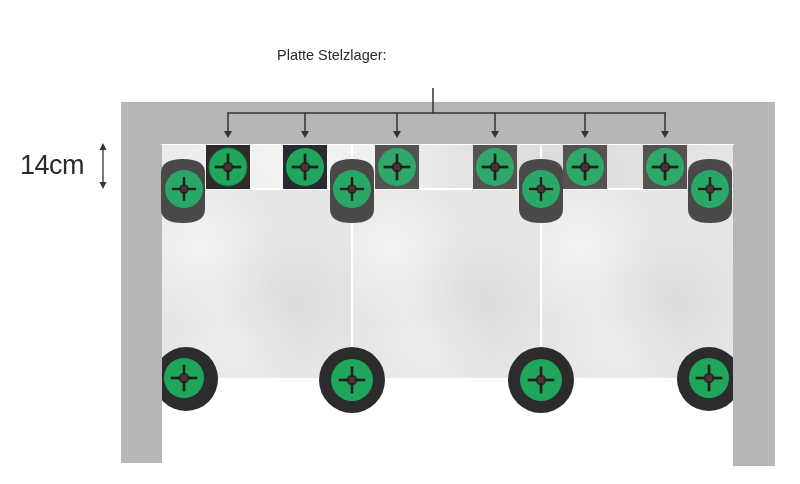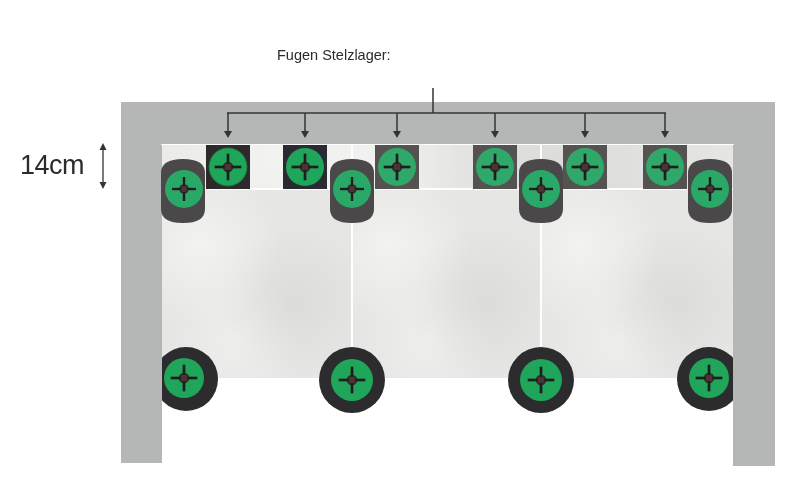--- a/index.html
+++ b/index.html
@@ -14,21 +14,21 @@
   .note { left:277px; top:10px; font-size:14.5px; line-height:18px; color:#2b2b2b; white-space:pre; }
   .note div { white-space:nowrap; }
   .dim-label { left:20px; top:150px; font-size:27px; color:#2b2b2b; letter-spacing:-0.5px; }
   .joint { background:#ffffff; }
   .ped { position:absolute; }
 </style>
 </head>
 <body>
 
 <div class="abs note">
-  <div>Fugen Stelzlager:</div>
+  <div>Platte Stelzlager:</div>
   <div>- alle Fugen abtrennen</div>
   <div>- Fixierungsring einbauen</div>
   <div>- evtl. Platte mit Stelzlager mittels Hybridkleber verkleben</div>
 </div>
 
 <div class="abs dim-label">14cm</div>
 <svg class="abs" style="left:96px;top:143px" width="14" height="46">
   <line x1="7" y1="4" x2="7" y2="42" stroke="#333" stroke-width="1.3"></line>
   <polygon points="7,0 3.5,7 10.5,7" fill="#333"></polygon>
   <polygon points="7,46 3.5,39 10.5,39" fill="#333"></polygon>

